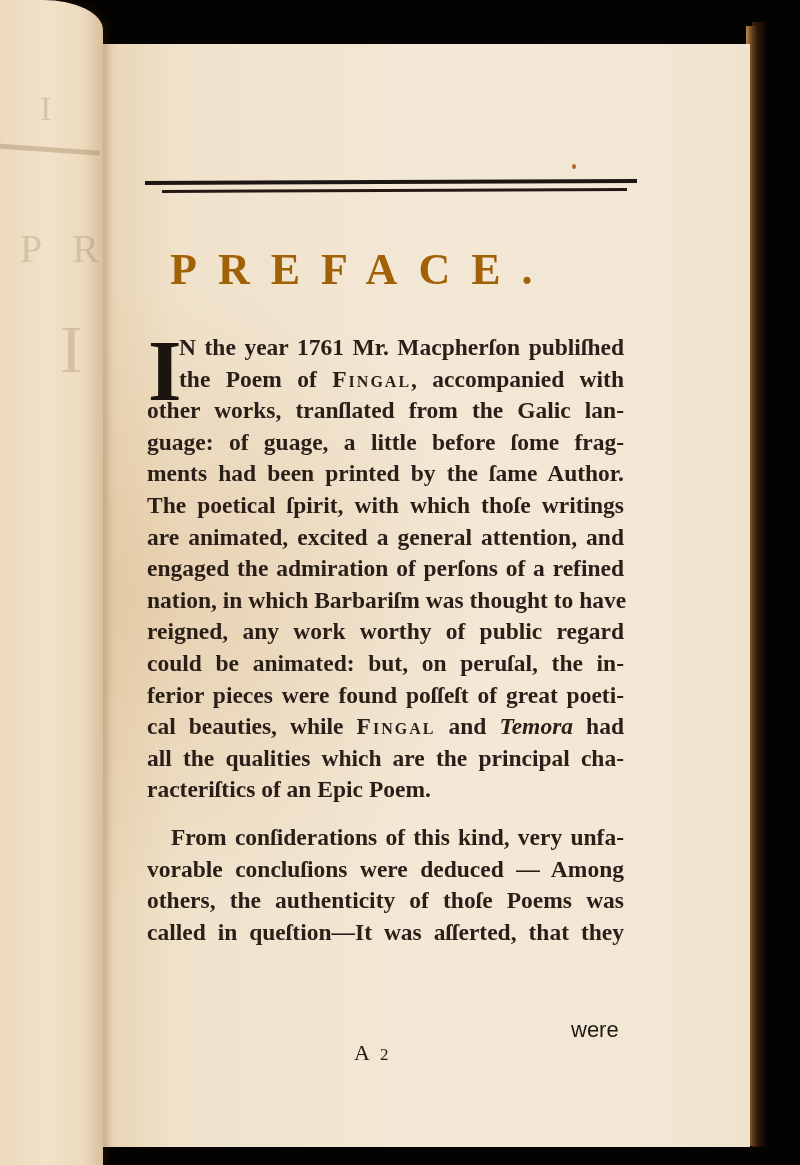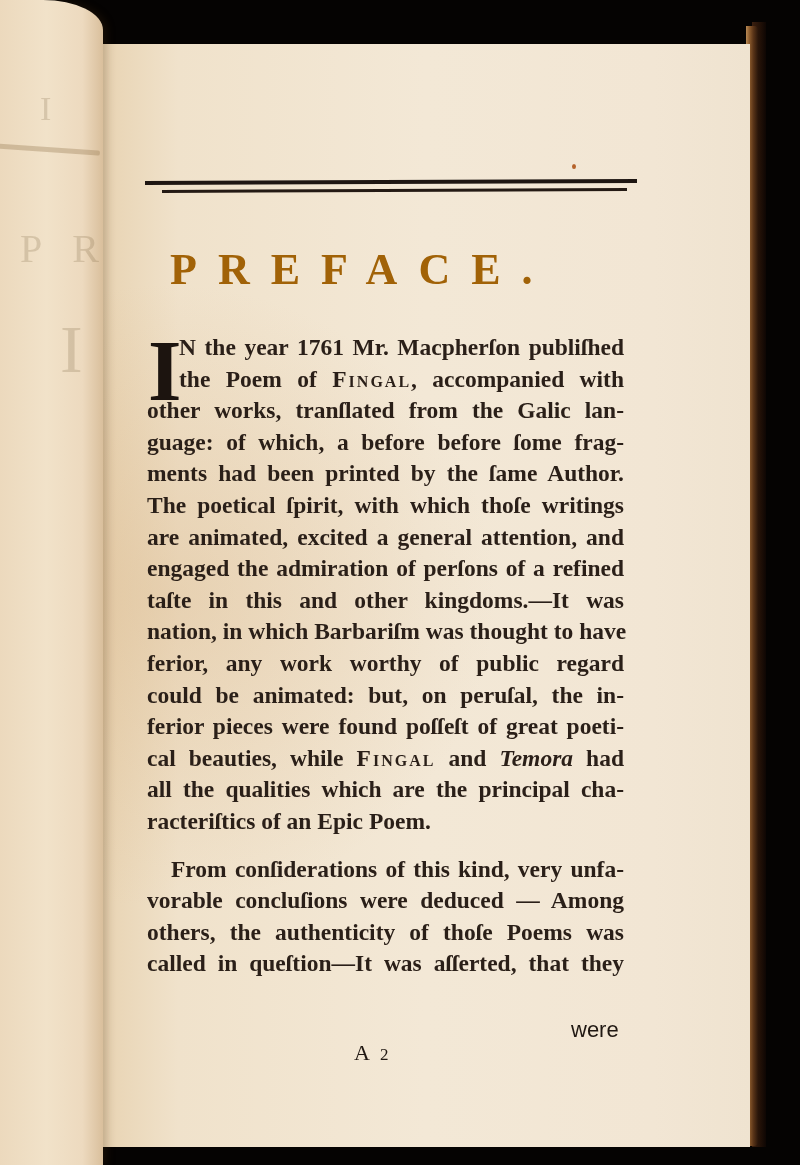--- a/index.html
+++ b/index.html
@@ -175,28 +175,27 @@
 <div class="rule-thin"></div>
 
 <h1 class="title">PREFACE.</h1>
 
 <div class="drop-cap">I</div>
 
 <div class="body-text" id="body-text">
     <div class="line indent-drop">N the year 1761 Mr. Macpherſon publiſhed</div>
     <div class="line indent-drop">the Poem of <span class="sc">Fingal</span>, accompanied with</div>
     <div class="line">other works, tranſlated from the Galic lan-</div>
-    <div class="line">guage: of which, a before before ſome frag-</div>
+    <div class="line">guage: of guage, a little before ſome frag-</div>
     <div class="line">ments had been printed by the ſame Author.</div>
     <div class="line">The poetical ſpirit, with which thoſe writings</div>
     <div class="line">are animated, excited a general attention, and</div>
     <div class="line">engaged the admiration of perſons of a refined</div>
-    <div class="line">taſte in this and other kingdoms.—It was</div>
     <div class="line">nation, in which Barbariſm was thought to have</div>
-    <div class="line">ferior, any work worthy of public regard</div>
+    <div class="line">reigned, any work worthy of public regard</div>
     <div class="line">could be animated: but, on peruſal, the in-</div>
     <div class="line">ferior pieces were found poſſeſt of great poeti-</div>
     <div class="line">cal beauties, while <span class="sc">Fingal</span> and <span class="it">Temora</span> had</div>
     <div class="line">all the qualities which are the principal cha-</div>
     <div class="line last">racteriſtics of an Epic Poem.</div>
     <div class="para-gap"></div>
     <div class="line para-indent">From conſiderations of this kind, very unfa-</div>
     <div class="line">vorable concluſions were deduced — Among</div>
     <div class="line">others, the authenticity of thoſe Poems was</div>
     <div class="line">called in queſtion—It was aſſerted, that they</div>

